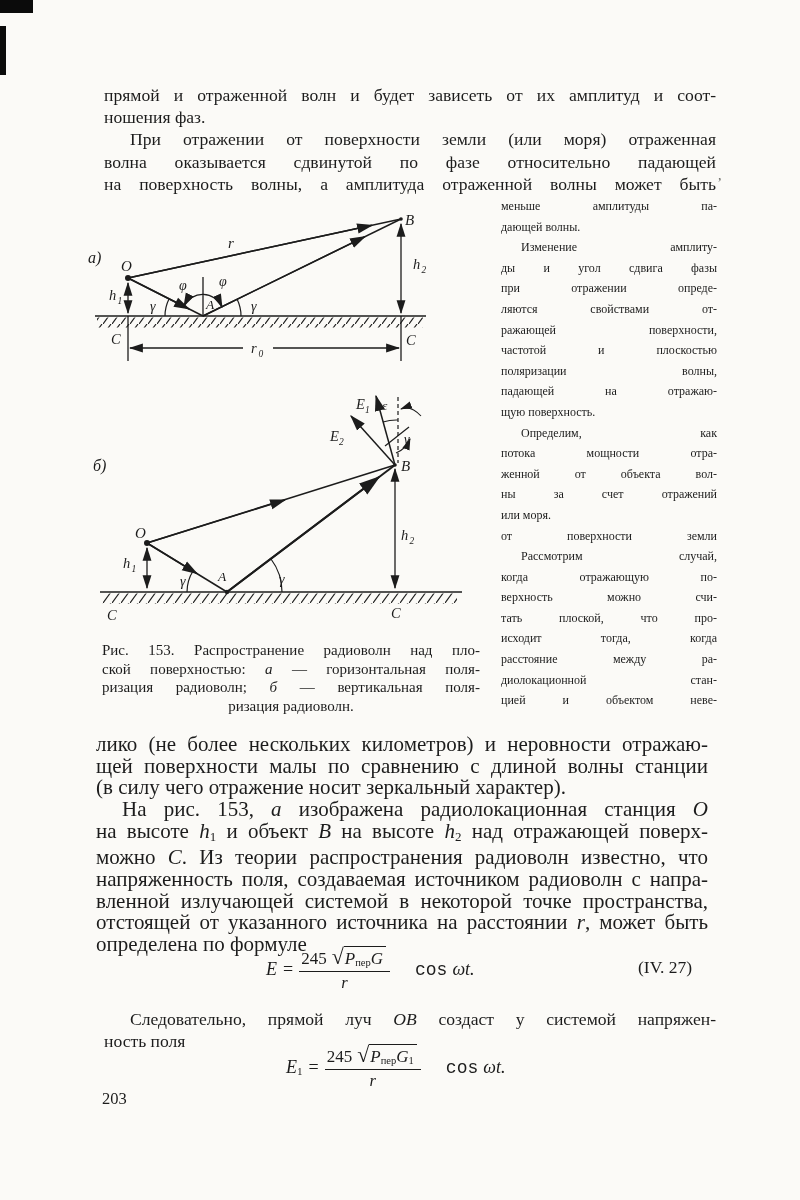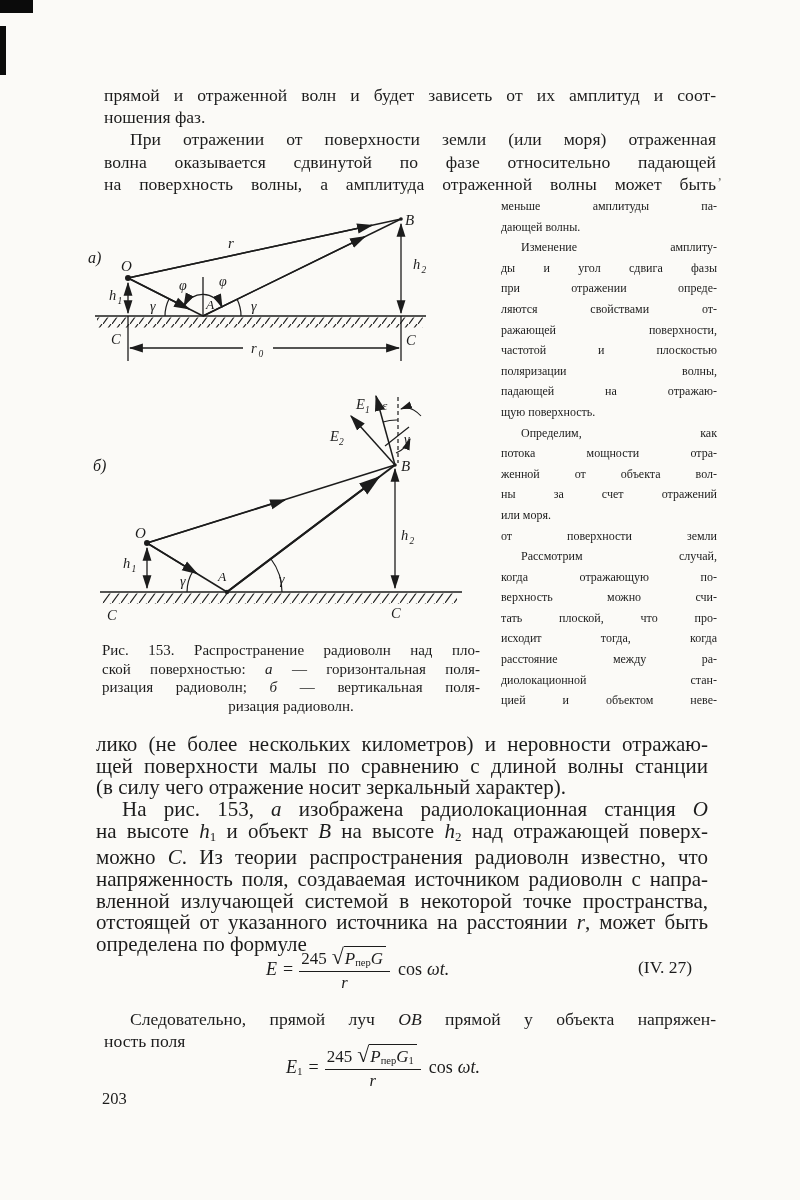--- a/index.html
+++ b/index.html
@@ -35,21 +35,21 @@
 
   .formula { position:absolute; display:flex; align-items:center; font-size:18px; }
   .f1 { left:266px; top:946px; }
   .f2 { left:286px; top:1044px; }
   .formula .eq { margin:0 6px; }
   .frac { display:inline-flex; flex-direction:column; align-items:center; }
   .frac .num { display:inline-flex; align-items:baseline; border-bottom:1.5px solid #1c1c1c; padding:0 4px 2px 2px; font-size:17px; }
   .frac .den { font-size:16.5px; padding-top:1px; }
   .sqrt { font-size:22px; font-style:normal; margin:0 0 0 5px; line-height:1; }
   .radicand { border-top:1.4px solid #1c1c1c; padding:2px 3px 0 1px; }
-  .fn { margin-left:8px; }
+  .fn { margin-left:25px;font-family:Liberation Mono, monospace; }
   .fvar { margin-left:5px; }
   .eq-tag { position:absolute; left:638px; top:957px; font-size:17.5px; }
   .page-number { position:absolute; left:102px; top:1089px; font-size:16.5px; }
 </style>
 </head>
 <body>
 
 <div class="page">
   <div class="artifact-top"></div>
   <div class="artifact-left"></div>
@@ -224,21 +224,21 @@
         <span class="radicand"><i>P</i><span class="fsub">пер</span><i>G</i></span>
       </span>
       <span class="den"><i>r</i></span>
     </span>
     <span class="fn">cos</span>
     <span class="fvar"><i>ωt.</i></span>
   </div>
   <div class="eq-tag">(IV. 27)</div>
 
   <div class="tblock para-last">
-    <div class="ln ind"><span>Следовательно, прямой луч </span><span class="it">ОВ</span><span> прямой у объекта напряжен-</span></div>
+    <div class="ln ind"><span>Следовательно, прямой луч </span><span class="it">ОВ</span><span> создаст у системой напряжен-</span></div>
     <div class="ln end">ность поля</div>
   </div>
 
   <div class="formula f2">
     <span class="lhs"><i>E</i><span class="fsub">1</span></span>
     <span class="eq">=</span>
     <span class="frac">
       <span class="num">
         <span>245</span>
         <span class="sqrt">√</span>

